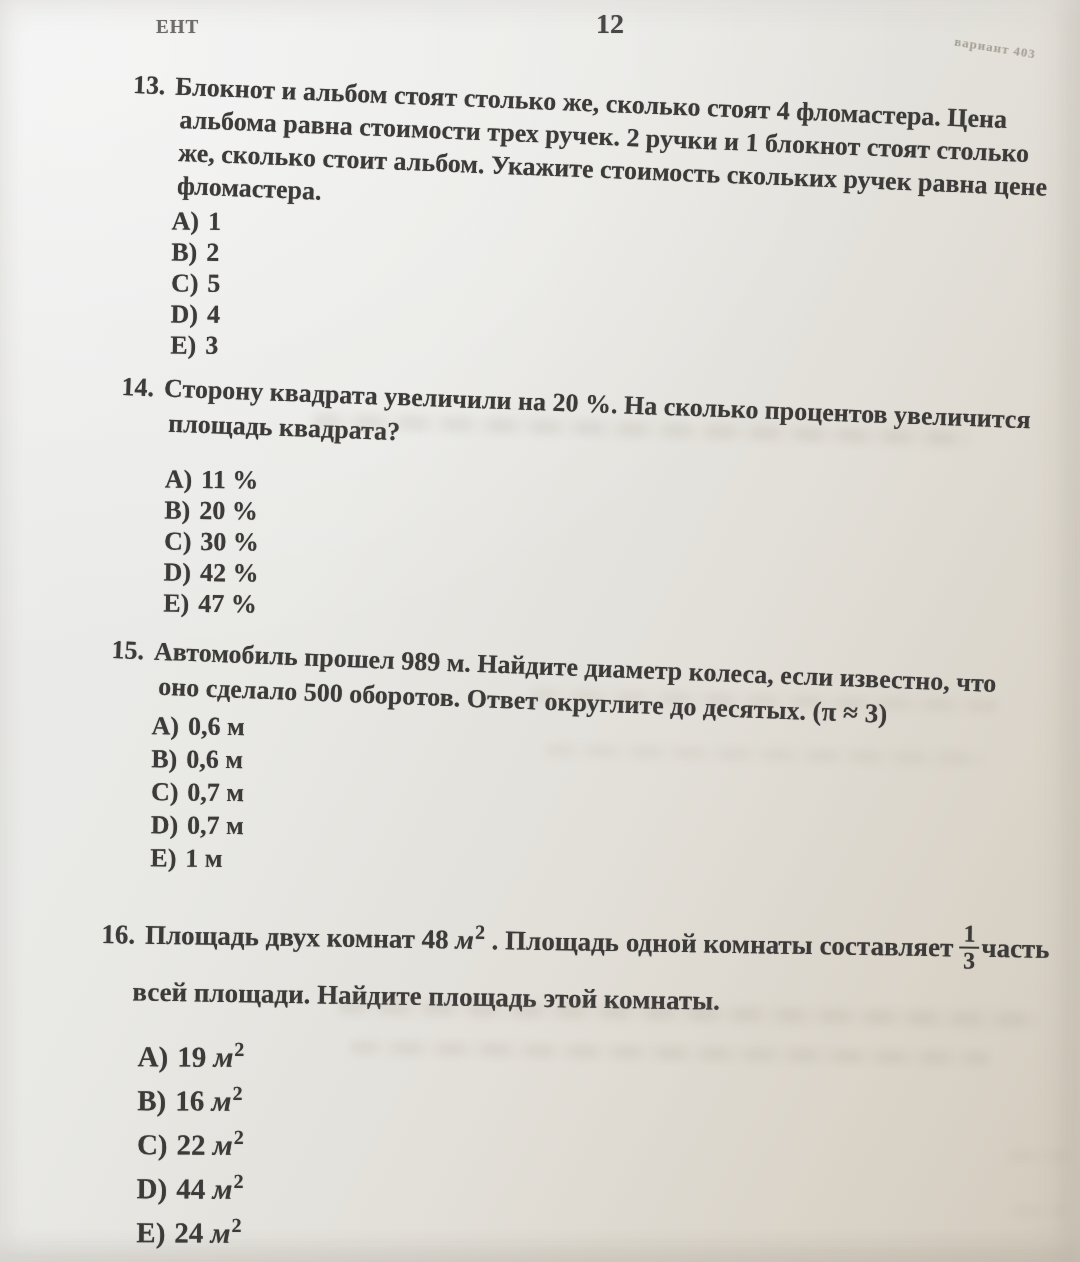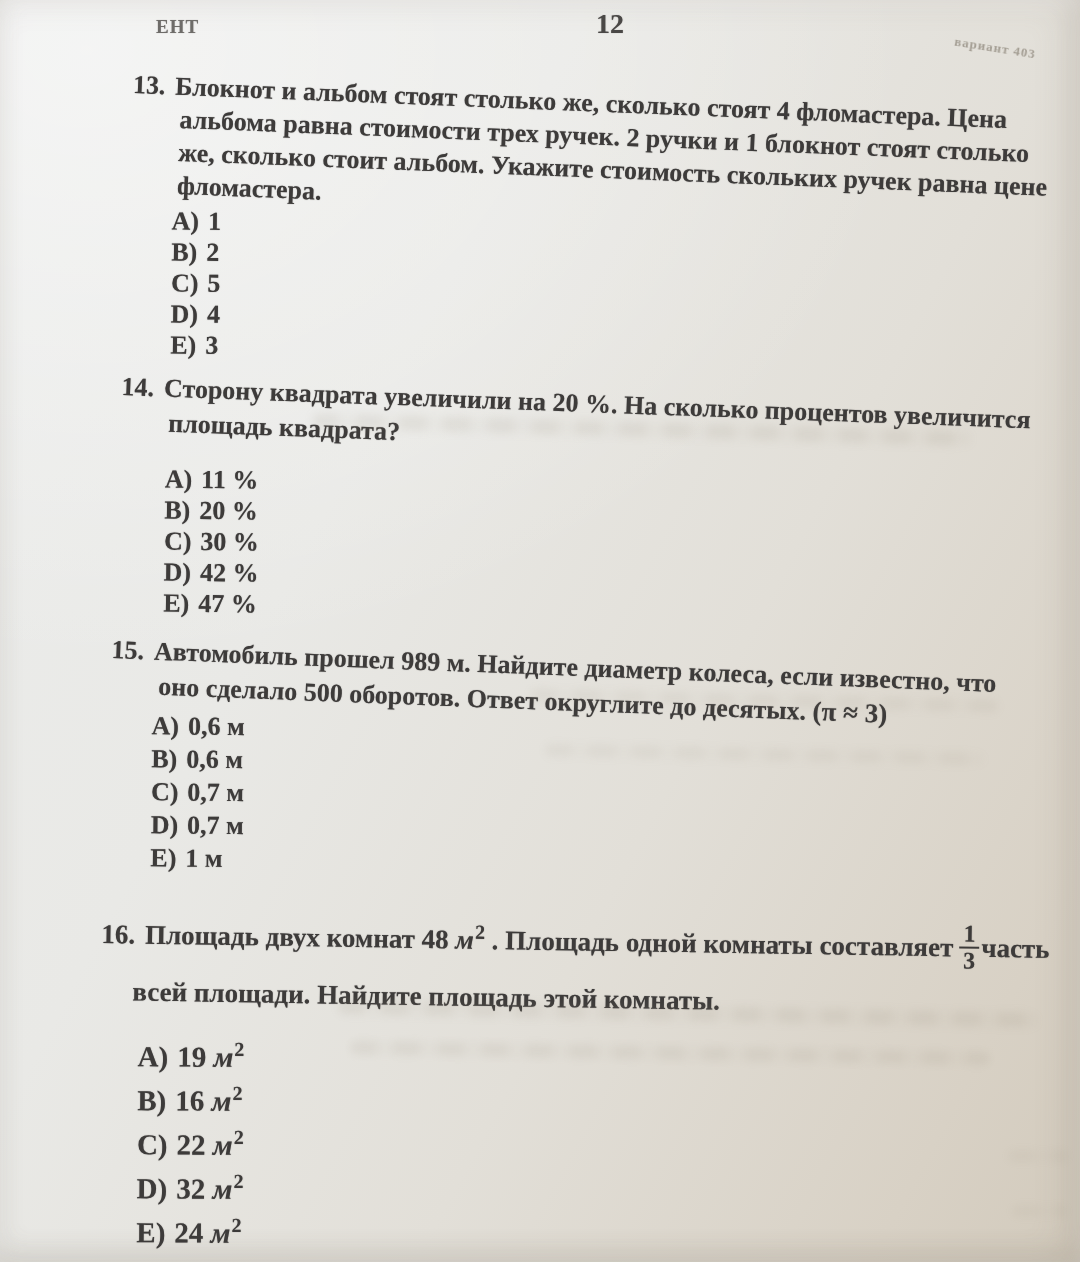--- a/index.html
+++ b/index.html
@@ -142,21 +142,21 @@
     <div class="q-head">
       <div class="q16-line1">
         <span class="q-num">16.</span><span>Площадь двух комнат 48 </span><span class="it">м</span><sup class="sq">2</sup><span> . Площадь одной комнаты составляет</span><span class="frac"><span class="fnum">1</span><span class="fden">3</span></span><span>часть</span>
       </div>
       <div class="q16-line2">всей площади. Найдите площадь этой комнаты.</div>
     </div>
     <ul class="options">
       <li><span class="opt-label">A)</span><span><span>19</span> <span class="it">м</span><sup class="sq">2</sup></span></li>
       <li><span class="opt-label">B)</span><span><span>16</span> <span class="it">м</span><sup class="sq">2</sup></span></li>
       <li><span class="opt-label">C)</span><span><span>22</span> <span class="it">м</span><sup class="sq">2</sup></span></li>
-      <li><span class="opt-label">D)</span><span><span>32</span> <span class="it">м</span><sup class="sq">2</sup></span></li>
+      <li><span class="opt-label">D)</span><span><span>44</span> <span class="it">м</span><sup class="sq">2</sup></span></li>
       <li><span class="opt-label">E)</span><span><span>24</span> <span class="it">м</span><sup class="sq">2</sup></span></li>
     </ul>
   </section>
 
   <div class="smudge" style="left:312px;top:422px;width:660px;height:15px;transform:rotate(1.6deg);opacity:.5;"></div>
   <div class="smudge" style="left:530px;top:694px;width:470px;height:13px;transform:rotate(1.4deg);opacity:.38;"></div>
   <div class="smudge" style="left:545px;top:748px;width:440px;height:13px;transform:rotate(1.2deg);opacity:.34;"></div>
   <div class="smudge" style="left:338px;top:1006px;width:700px;height:15px;transform:rotate(1.1deg);opacity:.5;"></div>
   <div class="smudge" style="left:350px;top:1046px;width:640px;height:14px;transform:rotate(1.0deg);opacity:.45;"></div>
   <div class="smudge" style="left:1008px;top:1150px;width:60px;height:12px;opacity:.3;"></div>

